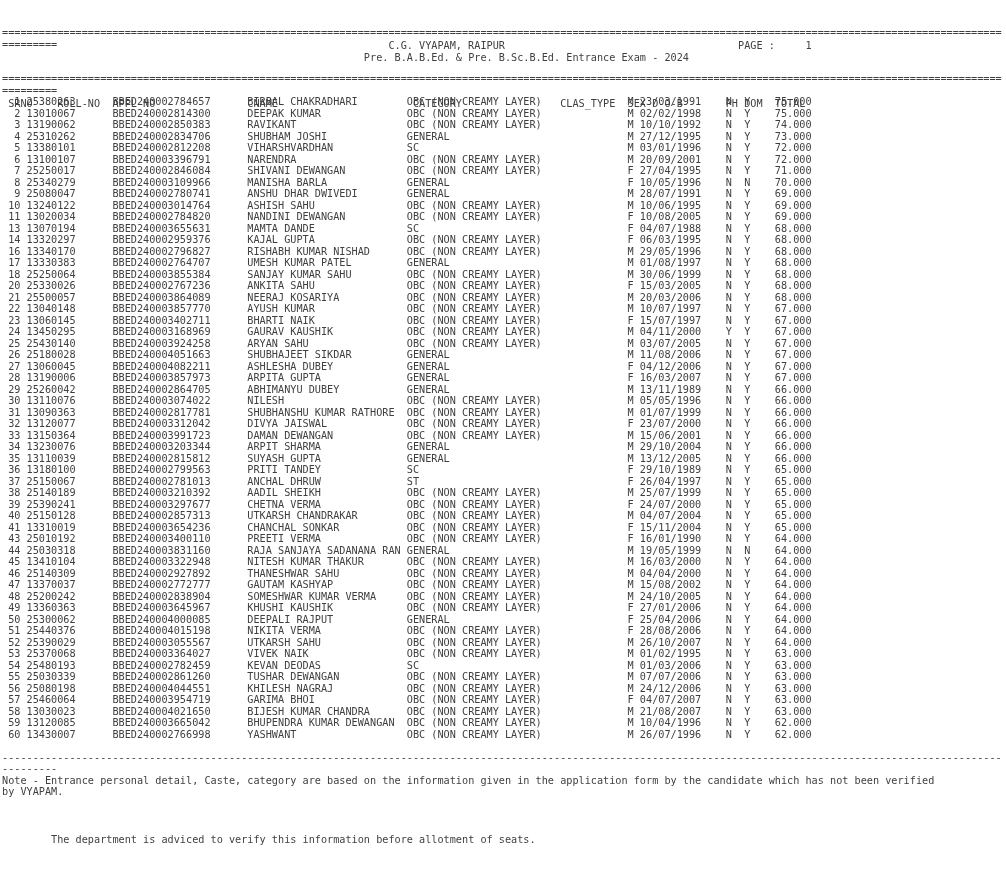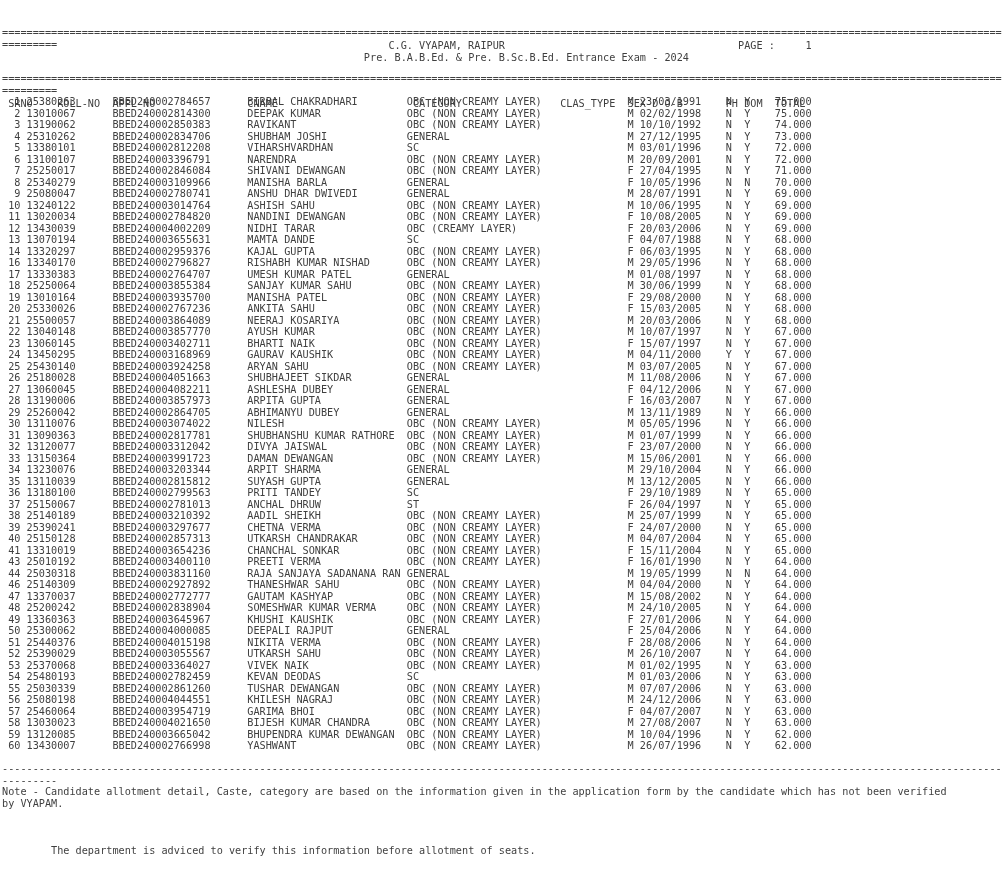--- a/index.html
+++ b/index.html
@@ -70,27 +70,25 @@
       <div class="line">  2 13010067      BBED240002814300      DEEPAK KUMAR              OBC (NON CREAMY LAYER)              M 02/02/1998    N  Y    75.000</div>
       <div class="line">  3 13190062      BBED240002850383      RAVIKANT                  OBC (NON CREAMY LAYER)              M 10/10/1992    N  Y    74.000</div>
       <div class="line">  4 25310262      BBED240002834706      SHUBHAM JOSHI             GENERAL                             M 27/12/1995    N  Y    73.000</div>
       <div class="line">  5 13380101      BBED240002812208      VIHARSHVARDHAN            SC                                  M 03/01/1996    N  Y    72.000</div>
       <div class="line">  6 13100107      BBED240003396791      NARENDRA                  OBC (NON CREAMY LAYER)              M 20/09/2001    N  Y    72.000</div>
       <div class="line">  7 25250017      BBED240002846084      SHIVANI DEWANGAN          OBC (NON CREAMY LAYER)              F 27/04/1995    N  Y    71.000</div>
       <div class="line">  8 25340279      BBED240003109966      MANISHA BARLA             GENERAL                             F 10/05/1996    N  N    70.000</div>
       <div class="line">  9 25080047      BBED240002780741      ANSHU DHAR DWIVEDI        GENERAL                             M 28/07/1991    N  Y    69.000</div>
       <div class="line"> 10 13240122      BBED240003014764      ASHISH SAHU               OBC (NON CREAMY LAYER)              M 10/06/1995    N  Y    69.000</div>
       <div class="line"> 11 13020034      BBED240002784820      NANDINI DEWANGAN          OBC (NON CREAMY LAYER)              F 10/08/2005    N  Y    69.000</div>
-      <div class="line"> 12 13430039      BBED240004002209      NIDHI TARAR               OBC (CREAMY LAYER)                  F 20/03/2006    N  Y    69.000</div>
       <div class="line"> 13 13070194      BBED240003655631      MAMTA DANDE               SC                                  F 04/07/1988    N  Y    68.000</div>
       <div class="line"> 14 13320297      BBED240002959376      KAJAL GUPTA               OBC (NON CREAMY LAYER)              F 06/03/1995    N  Y    68.000</div>
       <div class="line"> 16 13340170      BBED240002796827      RISHABH KUMAR NISHAD      OBC (NON CREAMY LAYER)              M 29/05/1996    N  Y    68.000</div>
       <div class="line"> 17 13330383      BBED240002764707      UMESH KUMAR PATEL         GENERAL                             M 01/08/1997    N  Y    68.000</div>
       <div class="line"> 18 25250064      BBED240003855384      SANJAY KUMAR SAHU         OBC (NON CREAMY LAYER)              M 30/06/1999    N  Y    68.000</div>
-      <div class="line"> 19 13010164      BBED240003935700      MANISHA PATEL             OBC (NON CREAMY LAYER)              F 29/08/2000    N  Y    68.000</div>
       <div class="line"> 20 25330026      BBED240002767236      ANKITA SAHU               OBC (NON CREAMY LAYER)              F 15/03/2005    N  Y    68.000</div>
       <div class="line"> 21 25500057      BBED240003864089      NEERAJ KOSARIYA           OBC (NON CREAMY LAYER)              M 20/03/2006    N  Y    68.000</div>
       <div class="line"> 22 13040148      BBED240003857770      AYUSH KUMAR               OBC (NON CREAMY LAYER)              M 10/07/1997    N  Y    67.000</div>
       <div class="line"> 23 13060145      BBED240003402711      BHARTI NAIK               OBC (NON CREAMY LAYER)              F 15/07/1997    N  Y    67.000</div>
       <div class="line"> 24 13450295      BBED240003168969      GAURAV KAUSHIK            OBC (NON CREAMY LAYER)              M 04/11/2000    Y  Y    67.000</div>
       <div class="line"> 25 25430140      BBED240003924258      ARYAN SAHU                OBC (NON CREAMY LAYER)              M 03/07/2005    N  Y    67.000</div>
       <div class="line"> 26 25180028      BBED240004051663      SHUBHAJEET SIKDAR         GENERAL                             M 11/08/2006    N  Y    67.000</div>
       <div class="line"> 27 13060045      BBED240004082211      ASHLESHA DUBEY            GENERAL                             F 04/12/2006    N  Y    67.000</div>
       <div class="line"> 28 13190006      BBED240003857973      ARPITA GUPTA              GENERAL                             F 16/03/2007    N  Y    67.000</div>
       <div class="line"> 29 25260042      BBED240002864705      ABHIMANYU DUBEY           GENERAL                             M 13/11/1989    N  Y    66.000</div>
@@ -101,42 +99,43 @@
       <div class="line"> 34 13230076      BBED240003203344      ARPIT SHARMA              GENERAL                             M 29/10/2004    N  Y    66.000</div>
       <div class="line"> 35 13110039      BBED240002815812      SUYASH GUPTA              GENERAL                             M 13/12/2005    N  Y    66.000</div>
       <div class="line"> 36 13180100      BBED240002799563      PRITI TANDEY              SC                                  F 29/10/1989    N  Y    65.000</div>
       <div class="line"> 37 25150067      BBED240002781013      ANCHAL DHRUW              ST                                  F 26/04/1997    N  Y    65.000</div>
       <div class="line"> 38 25140189      BBED240003210392      AADIL SHEIKH              OBC (NON CREAMY LAYER)              M 25/07/1999    N  Y    65.000</div>
       <div class="line"> 39 25390241      BBED240003297677      CHETNA VERMA              OBC (NON CREAMY LAYER)              F 24/07/2000    N  Y    65.000</div>
       <div class="line"> 40 25150128      BBED240002857313      UTKARSH CHANDRAKAR        OBC (NON CREAMY LAYER)              M 04/07/2004    N  Y    65.000</div>
       <div class="line"> 41 13310019      BBED240003654236      CHANCHAL SONKAR           OBC (NON CREAMY LAYER)              F 15/11/2004    N  Y    65.000</div>
       <div class="line"> 43 25010192      BBED240003400110      PREETI VERMA              OBC (NON CREAMY LAYER)              F 16/01/1990    N  Y    64.000</div>
       <div class="line"> 44 25030318      BBED240003831160      RAJA SANJAYA SADANANA RAN GENERAL                             M 19/05/1999    N  N    64.000</div>
+      <div class="line"> 45 13410104      BBED240003322948      NITESH KUMAR THAKUR       OBC (NON CREAMY LAYER)              M 16/03/2000    N  Y    64.000</div>
       <div class="line"> 46 25140309      BBED240002927892      THANESHWAR SAHU           OBC (NON CREAMY LAYER)              M 04/04/2000    N  Y    64.000</div>
       <div class="line"> 47 13370037      BBED240002772777      GAUTAM KASHYAP            OBC (NON CREAMY LAYER)              M 15/08/2002    N  Y    64.000</div>
       <div class="line"> 48 25200242      BBED240002838904      SOMESHWAR KUMAR VERMA     OBC (NON CREAMY LAYER)              M 24/10/2005    N  Y    64.000</div>
       <div class="line"> 49 13360363      BBED240003645967      KHUSHI KAUSHIK            OBC (NON CREAMY LAYER)              F 27/01/2006    N  Y    64.000</div>
       <div class="line"> 50 25300062      BBED240004000085      DEEPALI RAJPUT            GENERAL                             F 25/04/2006    N  Y    64.000</div>
       <div class="line"> 51 25440376      BBED240004015198      NIKITA VERMA              OBC (NON CREAMY LAYER)              F 28/08/2006    N  Y    64.000</div>
       <div class="line"> 52 25390029      BBED240003055567      UTKARSH SAHU              OBC (NON CREAMY LAYER)              M 26/10/2007    N  Y    64.000</div>
       <div class="line"> 53 25370068      BBED240003364027      VIVEK NAIK                OBC (NON CREAMY LAYER)              M 01/02/1995    N  Y    63.000</div>
       <div class="line"> 54 25480193      BBED240002782459      KEVAN DEODAS              SC                                  M 01/03/2006    N  Y    63.000</div>
       <div class="line"> 55 25030339      BBED240002861260      TUSHAR DEWANGAN           OBC (NON CREAMY LAYER)              M 07/07/2006    N  Y    63.000</div>
       <div class="line"> 56 25080198      BBED240004044551      KHILESH NAGRAJ            OBC (NON CREAMY LAYER)              M 24/12/2006    N  Y    63.000</div>
       <div class="line"> 57 25460064      BBED240003954719      GARIMA BHOI               OBC (NON CREAMY LAYER)              F 04/07/2007    N  Y    63.000</div>
-      <div class="line"> 58 13030023      BBED240004021650      BIJESH KUMAR CHANDRA      OBC (NON CREAMY LAYER)              M 27/08/2007    N  Y    63.000</div>
+      <div class="line"> 58 13030023      BBED240004021650      BIJESH KUMAR CHANDRA      OBC (NON CREAMY LAYER)              M 21/08/2007    N  Y    63.000</div>
       <div class="line"> 59 13120085      BBED240003665042      BHUPENDRA KUMAR DEWANGAN  OBC (NON CREAMY LAYER)              M 10/04/1996    N  Y    62.000</div>
       <div class="line"> 60 13430007      BBED240002766998      YASHWANT                  OBC (NON CREAMY LAYER)              M 26/07/1996    N  Y    62.000</div>
     </div>
 
   <div id="sep-bottom">
       <div class="line"></div>
       <div class="line">-------------------------------------------------------------------------------------------------------------------------------------------------------------------</div>
       <div class="line">---------</div>
     </div>
 
-  <div class="line">Note - Candidate allotment detail, Caste, category are based on the information given in the application form by the candidate which has not been verified</div>
+  <div class="line">Note - Entrance personal detail, Caste, category are based on the information given in the application form by the candidate which has not been verified</div>
   <div class="line">by VYAPAM.</div>
   <div class="line">
     <span style="left:8ch">The department is adviced to verify this information before allotment of seats.</span>
   </div>
 
 </div>
 
 </body></html>

